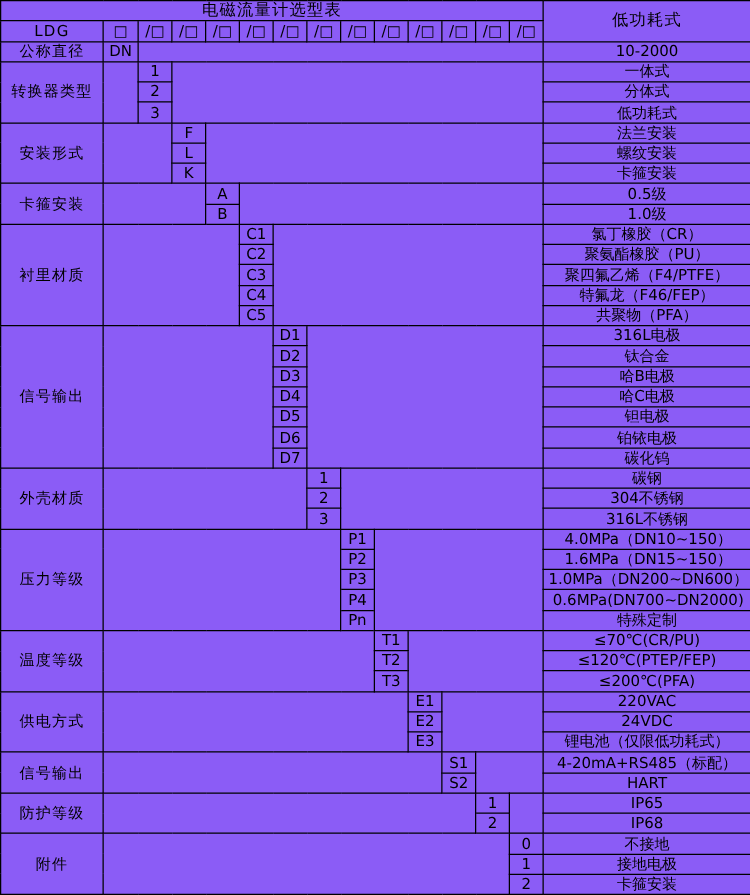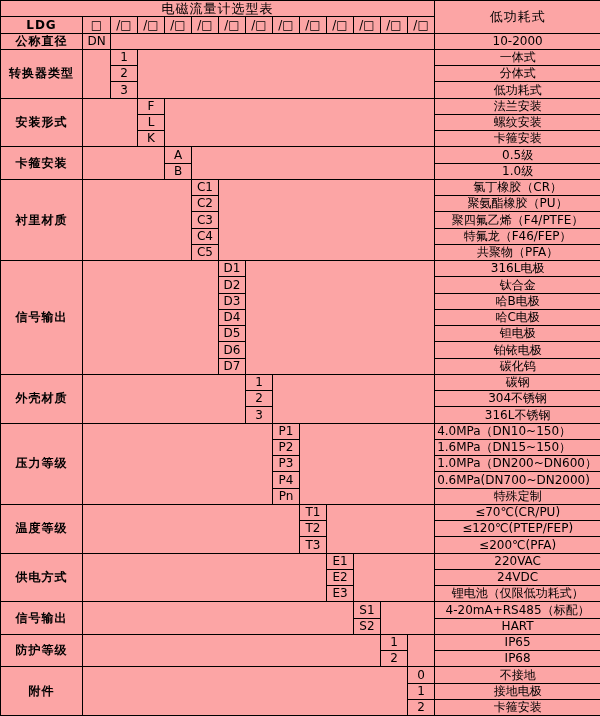--- a/index.html
+++ b/index.html
@@ -1,39 +1,39 @@
 <!DOCTYPE html>
 <html><head>
 <meta charset="utf-8">
 <style>
   html,body{margin:0;padding:0;background:#ffffff;}
-  #page{width:600px;height:716px;background:#fca5a5;}
+  #page{width:600px;height:716px;background:#8b5cf6;}
   table{
     border-collapse:collapse;
     table-layout:fixed;
     width:600px;height:716px;
     font-family:"DejaVu Sans","Liberation Sans",sans-serif;
     font-size:12px;color:#000;
   }
   td{
     border:1px solid #000;
     padding:0;
     text-align:center;
     vertical-align:middle;
     line-height:1.05;
     overflow:hidden;
     white-space:nowrap;
   }
   tr{height:16px;}
   .title{font-size:13px;letter-spacing:1px;}
   .desc-hdr{font-size:13px;letter-spacing:1px;}
-  .lbl{letter-spacing:1px;font-weight:bold;}
+  .lbl{letter-spacing:1px;}
   .code{font-size:12px;}
   .desc{font-size:12px;margin-left:17px;}
-  .desc.left{text-align:left;padding-left:2px;}
+  .desc.left{text-align:center;padding-left:2px;}
 </style>
 </head>
 <body>
 
 <div id="page">
 <table>
 <colgroup>
   <col style="width:82px">
         <col style="width:28px">
   <col style="width:27px">

